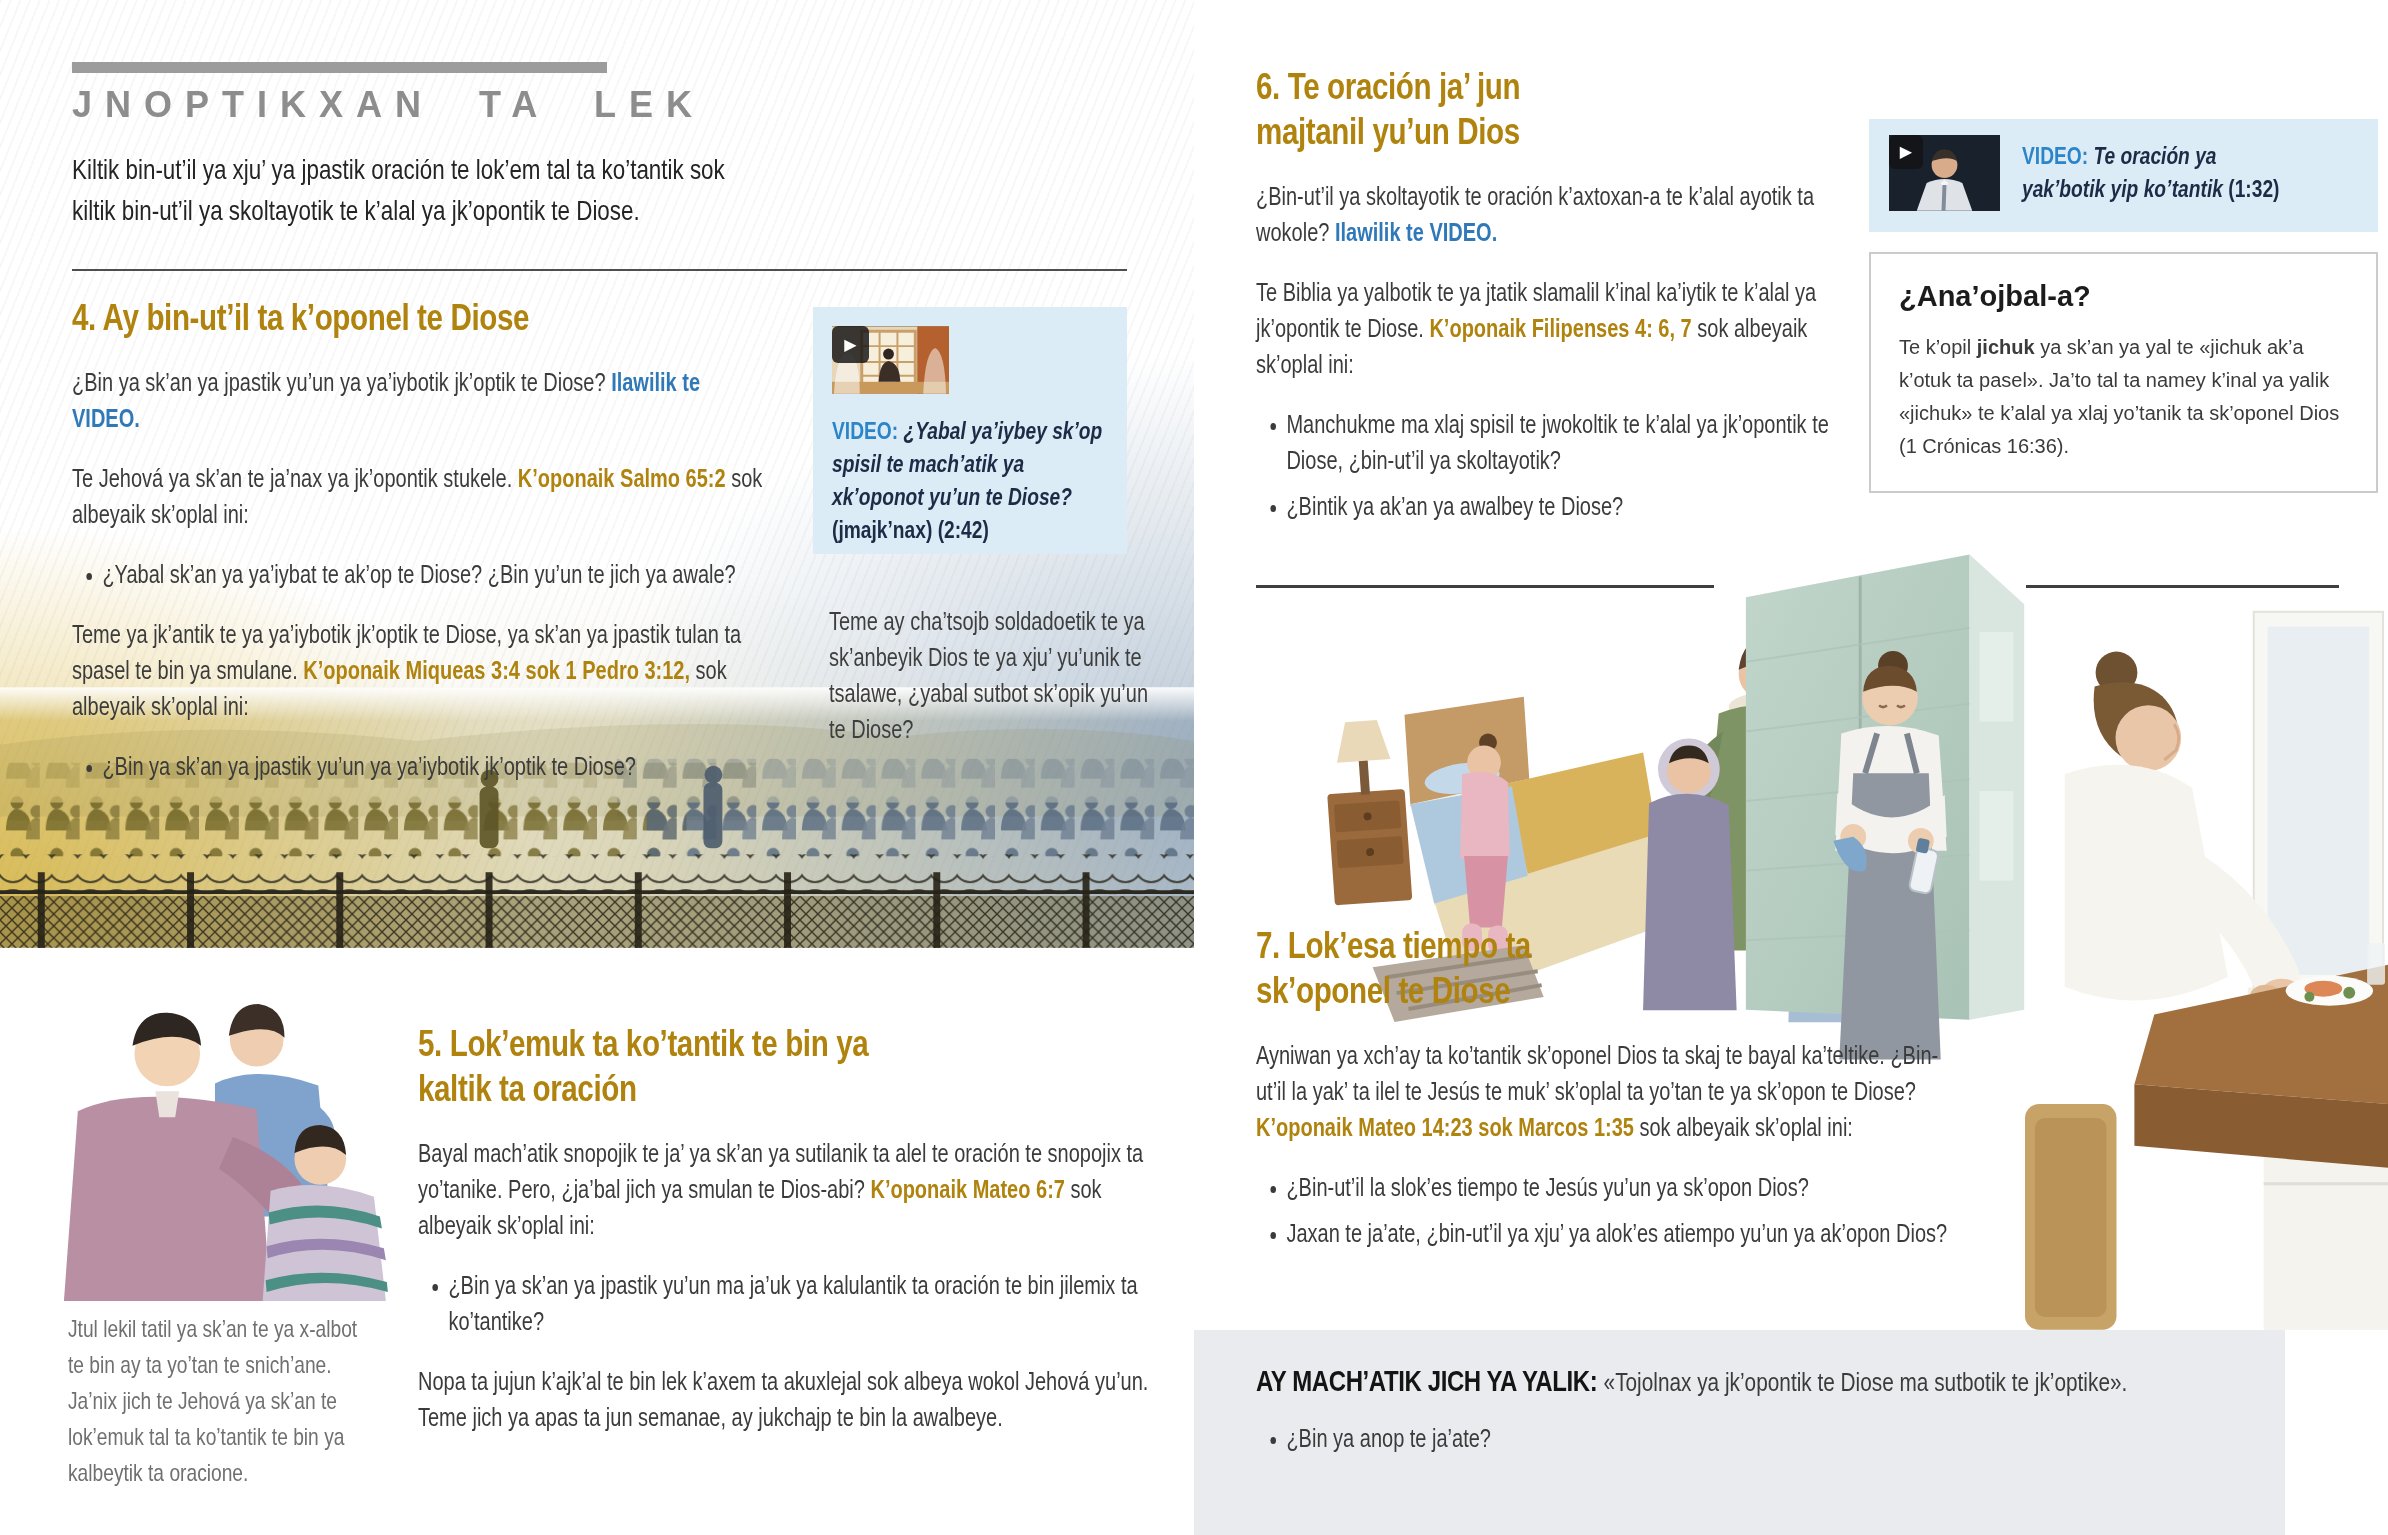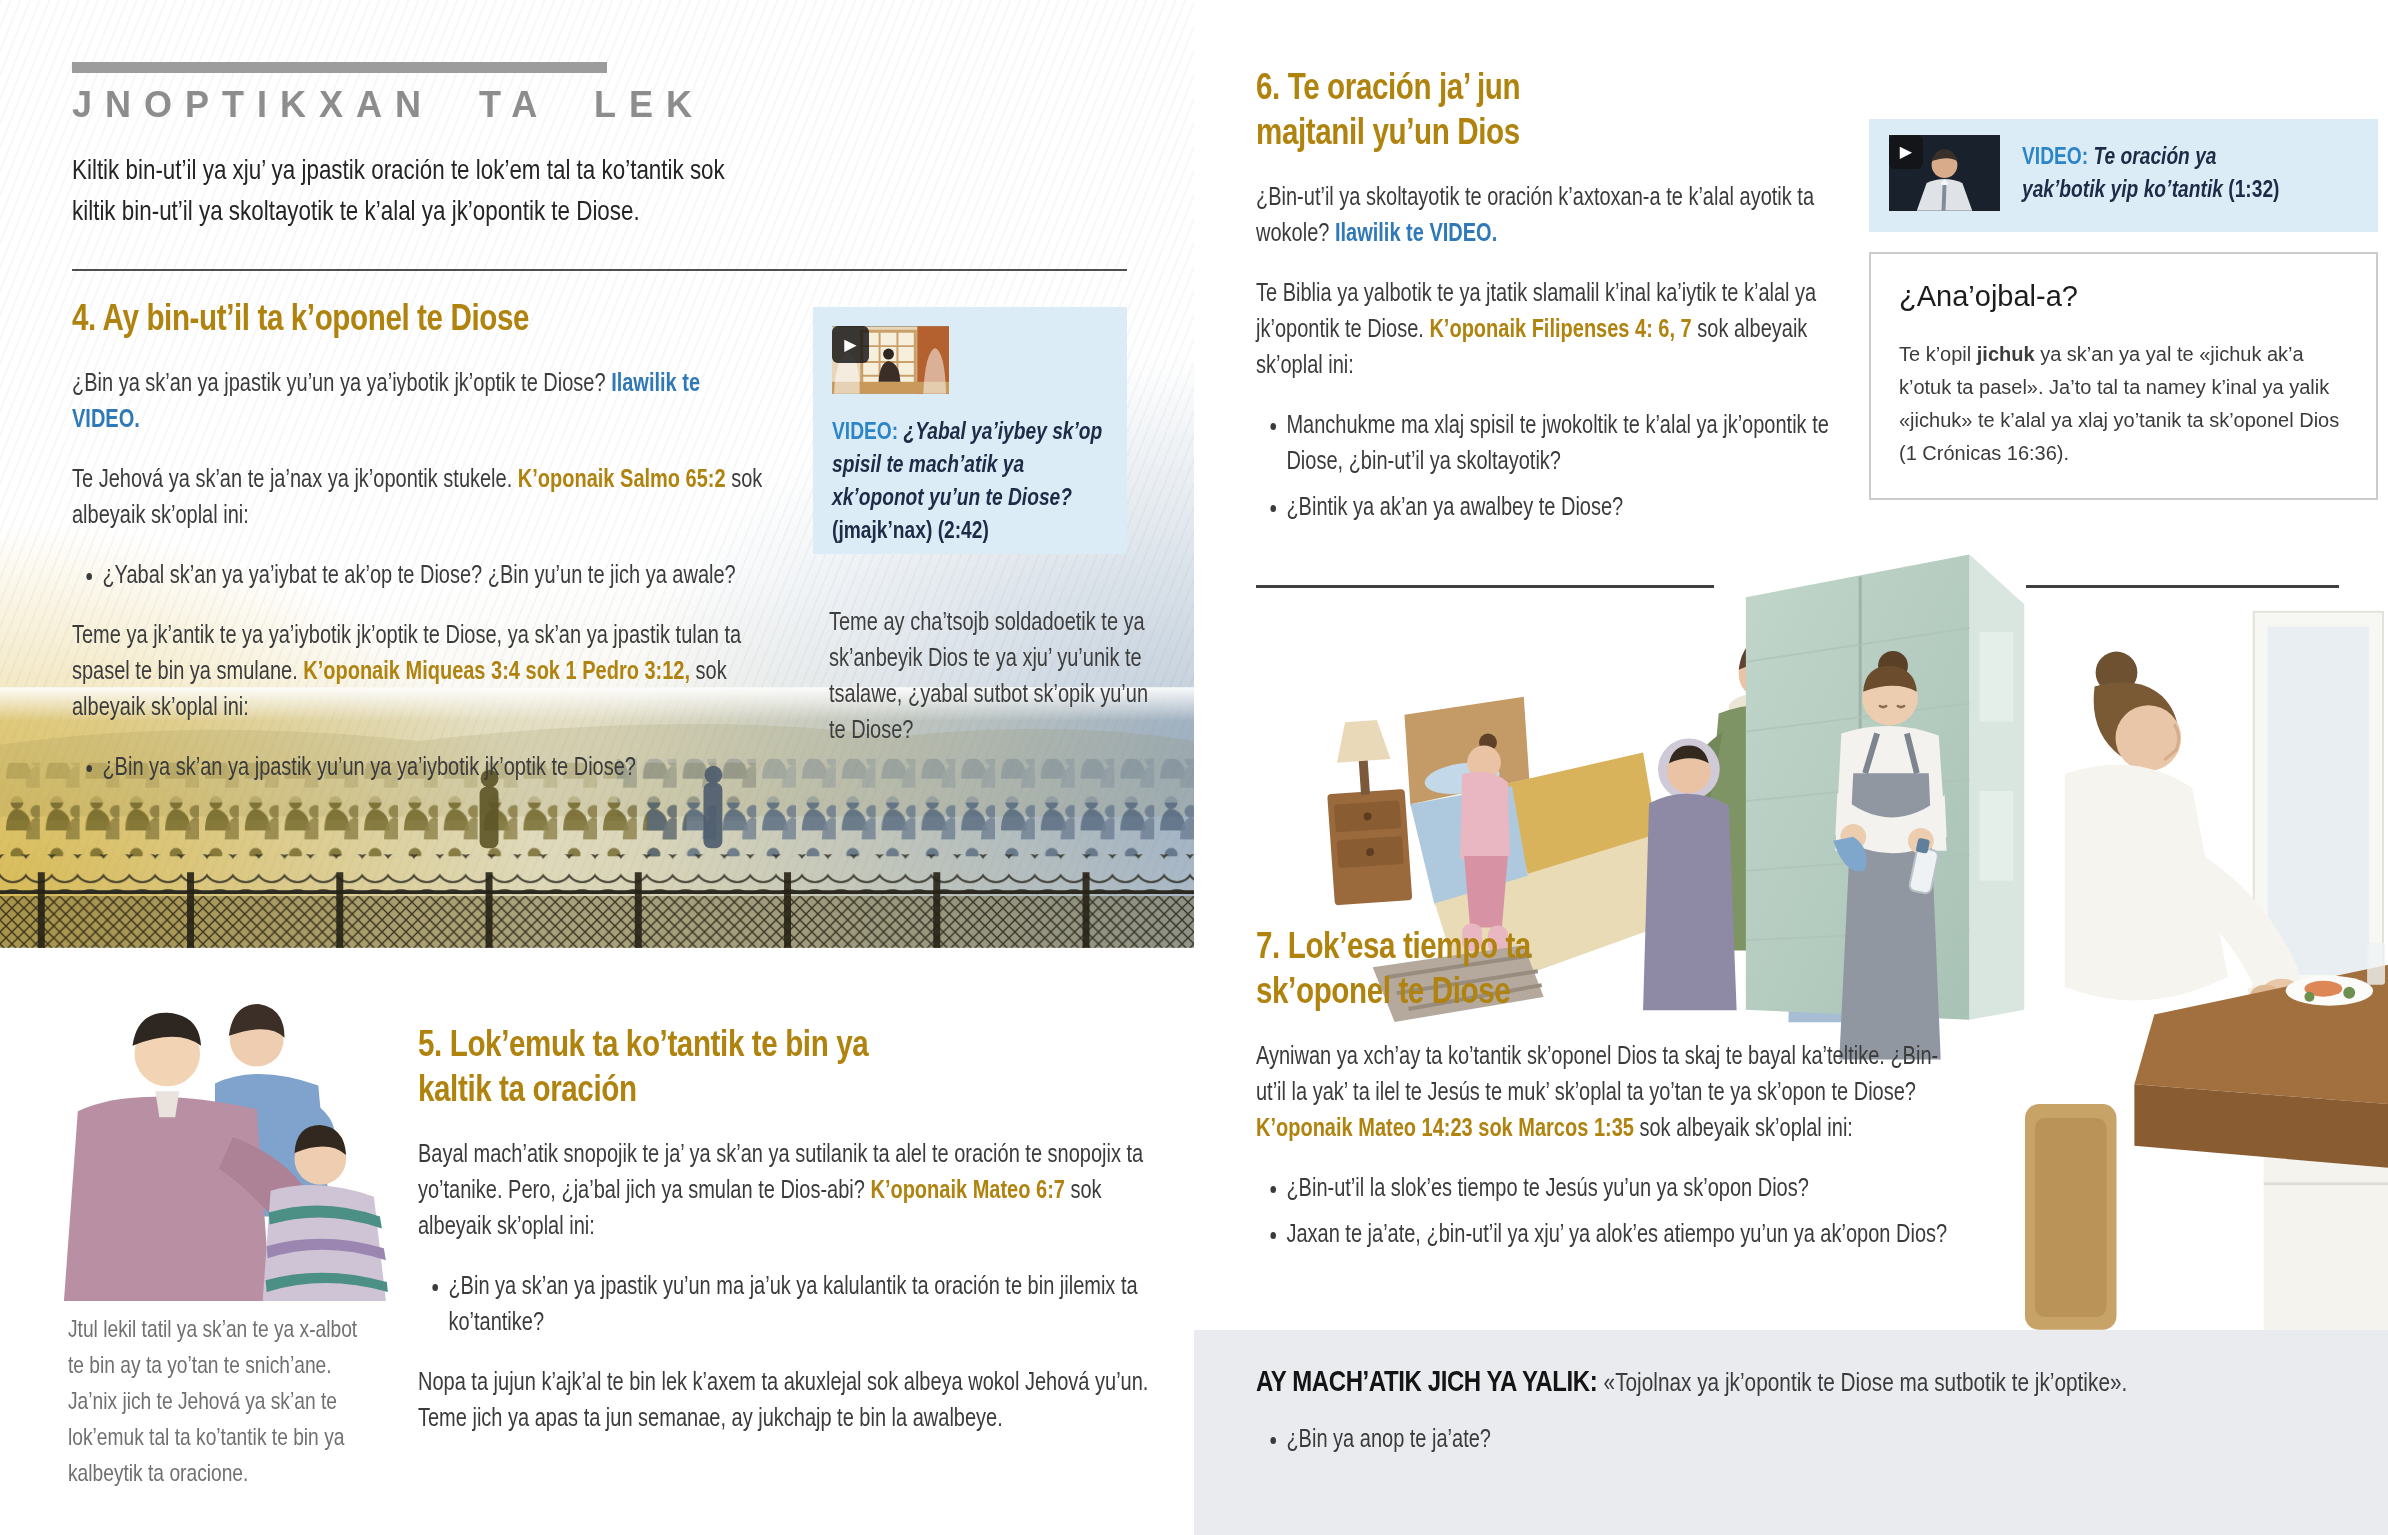--- a/index.html
+++ b/index.html
@@ -50,31 +50,31 @@
   .vb1 .vtext{margin-top:20px;width:338px;}
   .vb2 .vtext{margin-left:22px;width:438px;margin-top:4px;}
   .vlabel{color:#2b85c8;font-style:normal;}
   .vmeta{font-style:normal;}
   
   .caption1{left:829px;top:603px;width:418px;font-size:25px;line-height:36px;color:#3e3e3e;}
   .family-cap{left:68px;top:1311px;width:386px;font-size:24px;line-height:36px;color:#707070;}
   
   .ana{position:absolute;left:1869px;top:252px;width:509px;box-sizing:border-box;background:#ffffff;
        border:2px solid #cbcbcb;padding:26px 28px 28px 28px;z-index:10;}
-  .ana-title{font-size:29px;font-weight:normal;color:#1c1c1c;margin:0 0 25px 0;}
+  .ana-title{font-size:29px;font-weight:bold;color:#1c1c1c;margin:0 0 18px 0;}
   .ana-body{font-size:20px;line-height:33px;color:#3b3b3b;}
   .ana-body b{font-weight:bold;}
   
   .rule{position:absolute;height:3px;background:#3f3f3f;z-index:4;}
   .rule-l{left:1256px;top:585px;width:458px;}
   .rule-r{left:2026px;top:585px;width:313px;}
   
   .illo{position:absolute;z-index:3;}
   
-  .graybox{position:absolute;left:1194px;top:1330px;width:1194px;height:205px;background:#e9ebee;z-index:6;}
+  .graybox{position:absolute;left:1194px;top:1330px;width:1091px;height:205px;background:#e9ebee;z-index:6;}
   .gbc{position:absolute;left:62px;top:34px;width:1356px;}
   .gb-head{font-size:30px;font-weight:bold;color:#141414;letter-spacing:-0.5px;}
   .gb-quote{font-size:26px;color:#3b3b3b;}
   .gbc ul.bullets{margin-top:26px;}
 </style>
 </head>
 <body>
 
 <div class="canvas">
 

